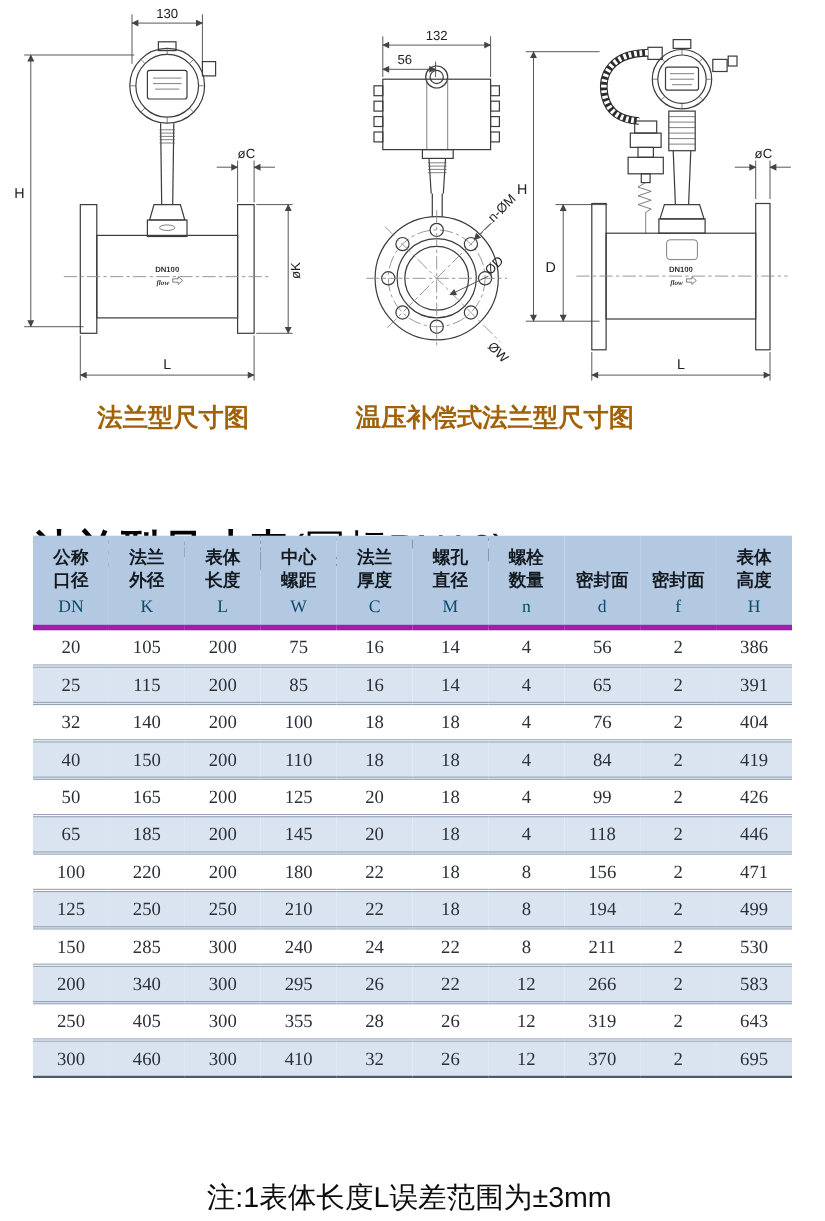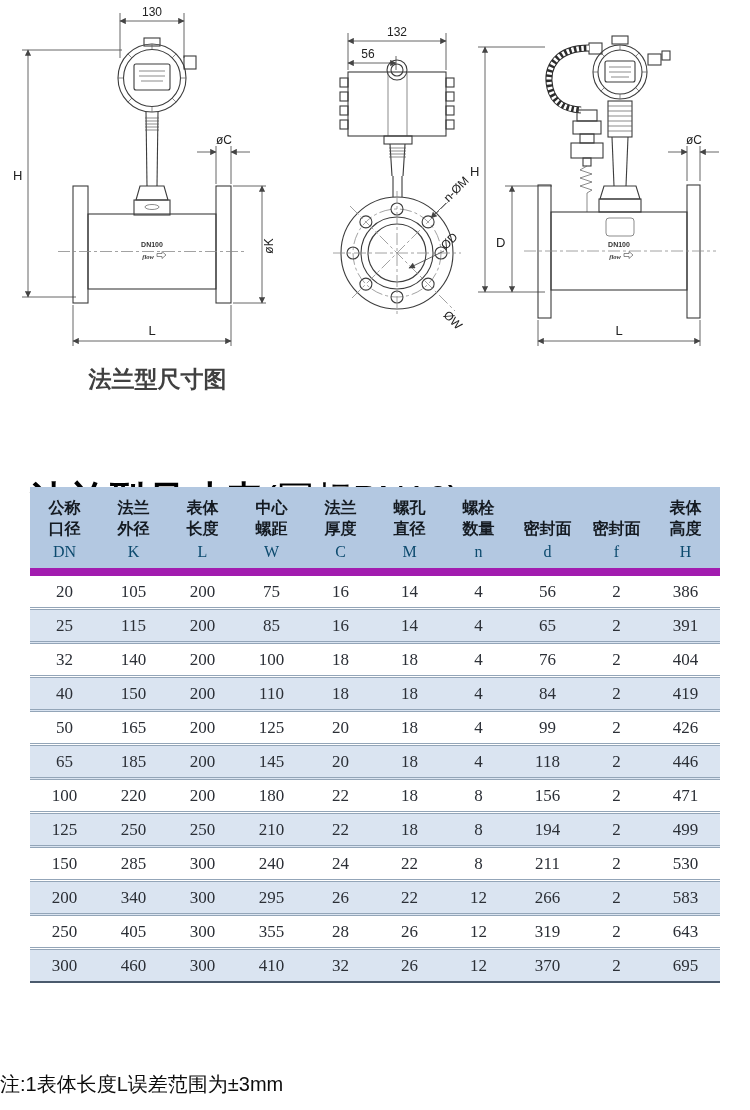--- a/index.html
+++ b/index.html
@@ -1,41 +1,41 @@
 <!DOCTYPE html>
 <html><head>
 <meta charset="utf-8">
 <style>
   html,body{margin:0;padding:0;background:#fff;}
   .page{position:relative;width:750px;height:1110px;background:#fff;overflow:hidden;
         font-family:"Liberation Sans",sans-serif;padding-left:48px;}
   
   .diagram-svg{position:absolute;top:0;left:0;}
-  .caption{position:absolute;top:364px;font-size:23px;font-weight:600;color:#404040;text-align:center;}
+  .caption{position:absolute;top:364px;font-size:23px;font-weight:600;color:#a16207;text-align:center;}
   .caption.left{left:40px;width:235px;}
   .caption.right{left:295px;width:310px;}
   
   .title{position:absolute;top:427px;left:30px;font-size:38px;font-weight:bold;color:#000;
          letter-spacing:1px;white-space:nowrap;margin-top:48px;}
   .title .accent{font-weight:500;letter-spacing:0;}
   
   table.spec{position:absolute;top:487px;left:30px;width:690px;border-collapse:collapse;
              table-layout:fixed;border-bottom:2px solid #4a5a6d;}
   table.spec thead th{background:#b3c8e1;vertical-align:bottom;padding:10px 0 7px;
-                      border-bottom:8px solid #a21caf;font-weight:bold;}
+                      border-bottom:5px solid #a21caf;font-weight:bold;}
   .h-cn{font-size:16px;font-weight:bold;color:#141a21;line-height:21px;white-space:pre-line;}
   .h-letter{font-family:"Liberation Serif",serif;font-weight:400;font-size:16px;color:#0c4a6e;margin-top:4px;}
   table.spec tbody td{height:31px;padding:0;text-align:center;
                       font-family:"Liberation Serif",serif;font-size:17px;color:#2b2f36;}
   table.spec tbody tr{border-top:3px double #93a5b8;}
   table.spec tbody tr:first-child{border-top:none;}
   table.spec tbody tr:nth-child(even){background:#dae4f1;}
   
-  .note{position:absolute;top:1071px;left:0;width:744px;text-align:left;
-        font-size:20px;color:#0d0d0d;}
+  .note{position:absolute;top:1071px;left:0;width:744px;text-align:center;
+        font-size:26px;color:#0d0d0d;}
   
   .ln{stroke:#3c3c3c;stroke-width:1.1;fill:none;}
   .thin{stroke:#5a5a5a;stroke-width:.7;fill:none;}
   .dim{stroke:#555;stroke-width:.9;fill:none;}
   .cl{stroke:#8a8a8a;stroke-width:.8;fill:none;stroke-dasharray:12 3 3 3;}
   .dt{font:12px "Liberation Sans",sans-serif;fill:#222;}
   .dtb{font:13px "Liberation Sans",sans-serif;fill:#222;}
   .tag{font:bold 7px "Liberation Sans",sans-serif;fill:#333;}
   .flw{font:italic bold 6.5px "Liberation Serif",serif;fill:#333;}
 </style>
@@ -244,20 +244,21 @@
       <text class="dt" x="694" y="144" text-anchor="middle">øC</text>
 
       <line class="dim" x1="538" y1="320" x2="538" y2="346"></line>
       <line class="dim" x1="700" y1="320" x2="700" y2="346"></line>
       <line class="dim" x1="538" y1="341" x2="700" y2="341" marker-start="url(#arr)" marker-end="url(#arr)"></line>
       <text class="dtb" x="619" y="335" text-anchor="middle">L</text>
     </g>
   </svg>
 
   <div class="caption left">法兰型尺寸图</div>
+  <div class="caption right">温压补偿式法兰型尺寸图</div>
 
   <div class="title">
     <span>法兰型尺寸表</span><span class="accent">(国标PN16)</span>
   </div>
 
   <table class="spec">
     <thead>
       <tr>
           <th>
             <div class="h-cn">公称

